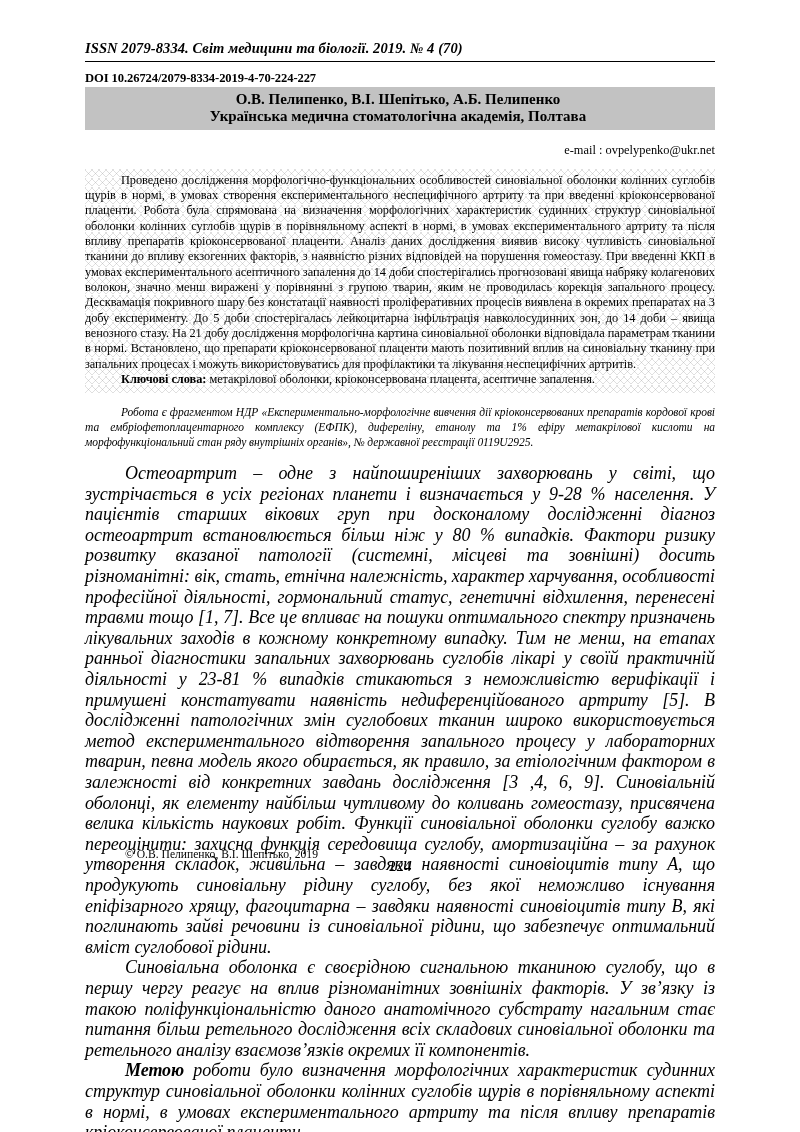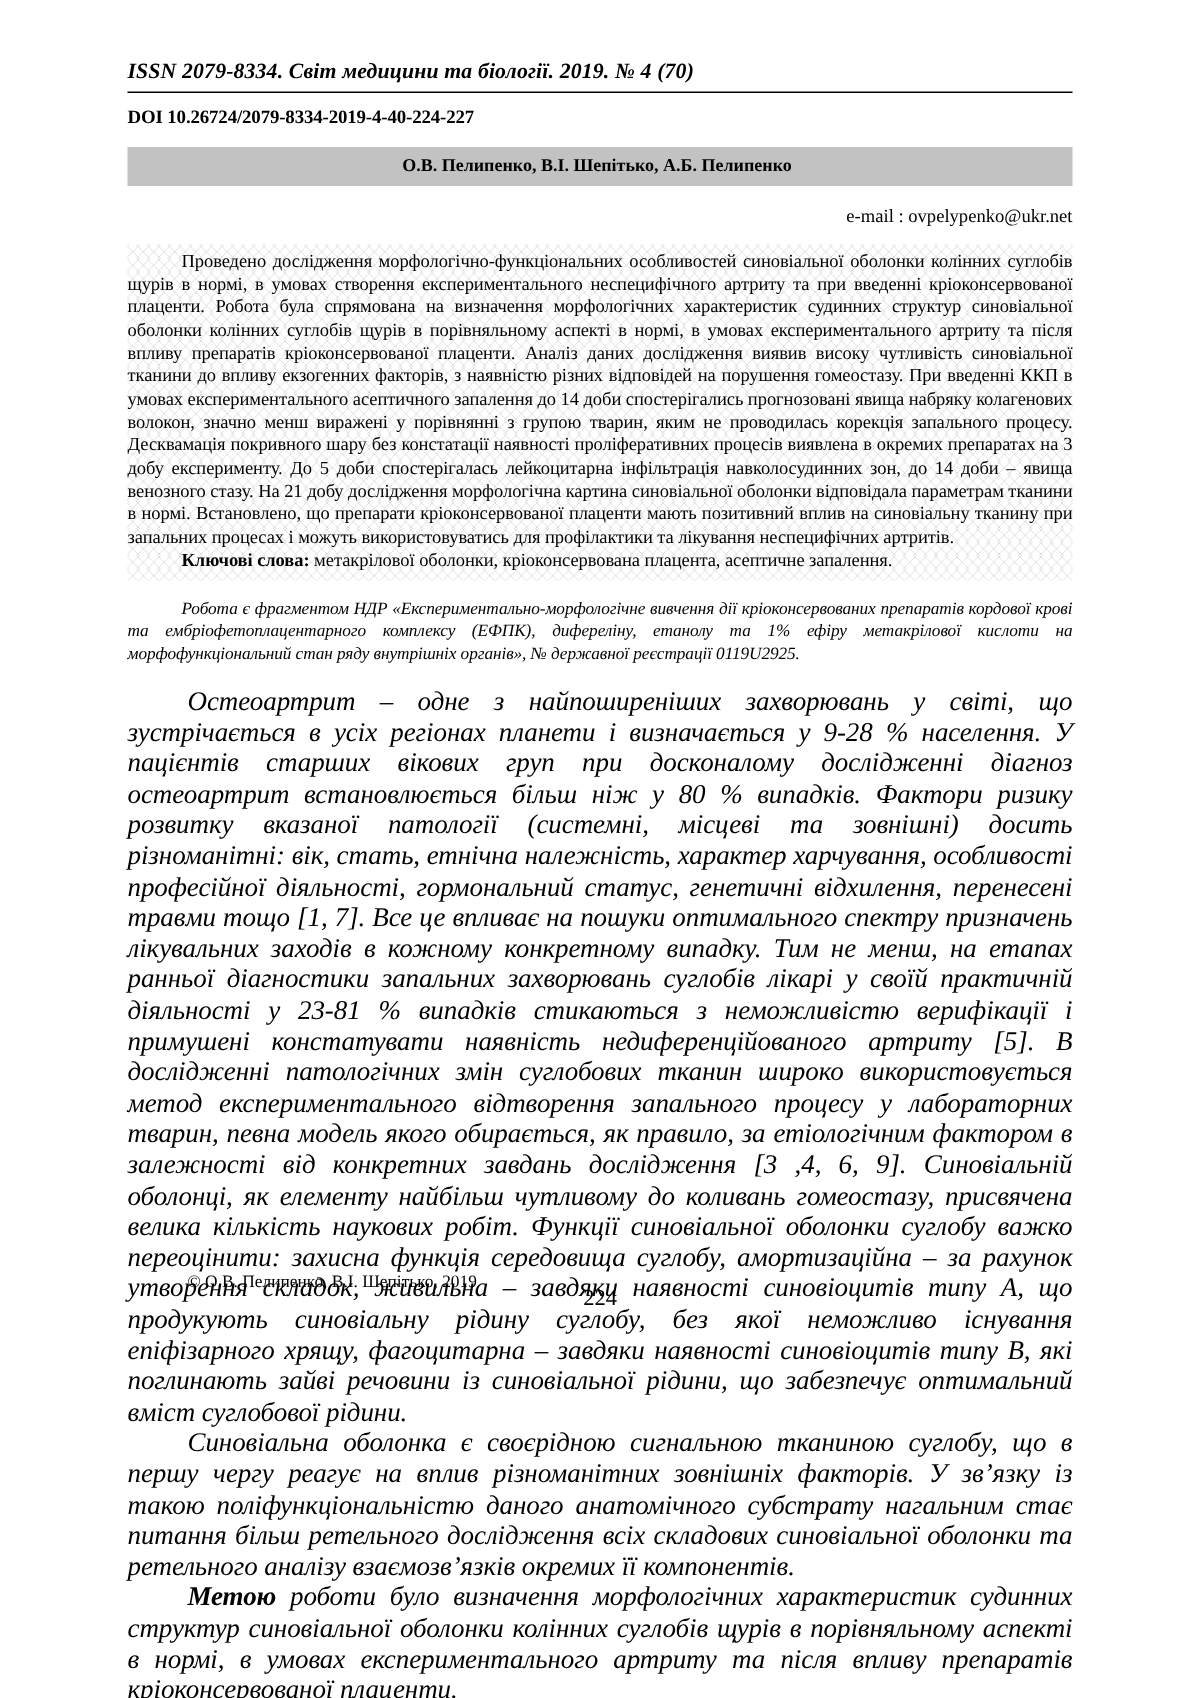--- a/index.html
+++ b/index.html
@@ -48,24 +48,23 @@
     font-size: 12.6px;
     line-height: 15.5px;
     letter-spacing: -0.1px;
   }
 
   
   .authorbar {
     background: #c2c2c2;
     text-align: center;
     font-weight: bold;
-    font-size: 12px;
+    font-size: 15px;
     line-height: 17px;
     padding: 4px 4px 5px 0;
-    margin-top: 11px;
   }
 
   
   .title {
     text-align: center;
     font-family: "DejaVu Sans", "Liberation Sans", sans-serif;
     font-weight: bold;
     font-size: 13.6px;
     line-height: 18.5px;
     letter-spacing: -0.25px;
@@ -153,25 +152,26 @@
 </head>
 <body>
 
 <div class="page">
   <div class="content">
 
     <div class="runhead">ISSN 2079-8334. Світ медицини та біології. 2019. № 4 (70)</div>
     <div class="rule"></div>
 
     <div class="idblock">
-      <div>DOI 10.26724/2079-8334-2019-4-40-224-227</div>
+      <div>DOI 10.26724/2079-8334-2019-4-70-224-227</div>
     </div>
 
     <div class="authorbar">
       <div>О.В. Пелипенко, В.І. Шепітько, А.Б. Пелипенко</div>
+      <div>Українська медична стоматологічна академія, Полтава</div>
     </div>
 
 
     <div class="email">e-mail : ovpelypenko@ukr.net</div>
 
     <div class="abstract-band">
       <p>Проведено дослідження морфологічно-функціональних особливостей синовіальної оболонки колінних суглобів щурів в нормі, в умовах створення експериментального неспецифічного артриту та при введенні кріоконсервованої плаценти. Робота була спрямована на визначення морфологічних характеристик судинних структур синовіальної оболонки колінних суглобів щурів в порівняльному аспекті в нормі, в умовах експериментального артриту та після впливу препаратів кріоконсервованої плаценти. Аналіз даних дослідження виявив високу чутливість синовіальної тканини до впливу екзогенних факторів, з наявністю різних відповідей на порушення гомеостазу. При введенні ККП в умовах експериментального асептичного запалення до 14 доби спостерігались прогнозовані явища набряку колагенових волокон, значно  менш виражені у порівнянні з групою тварин, яким не проводилась корекція запального процесу. Десквамація покривного шару без констатації наявності проліферативних процесів виявлена в окремих препаратах на 3 добу експерименту. До 5 доби спостерігалась лейкоцитарна інфільтрація навколосудинних зон, до 14 доби – явища венозного стазу. На 21 добу дослідження морфологічна картина синовіальної оболонки відповідала параметрам тканини в нормі. Встановлено, що препарати кріоконсервованої плаценти мають позитивний вплив на синовіальну тканину при запальних процесах і можуть використовуватись для профілактики та лікування неспецифічних артритів.</p>
       <p class="kw"><b>Ключові слова:</b><span> метакрілової оболонки, кріоконсервована плацента, асептичне запалення.</span></p>
     </div>
 

